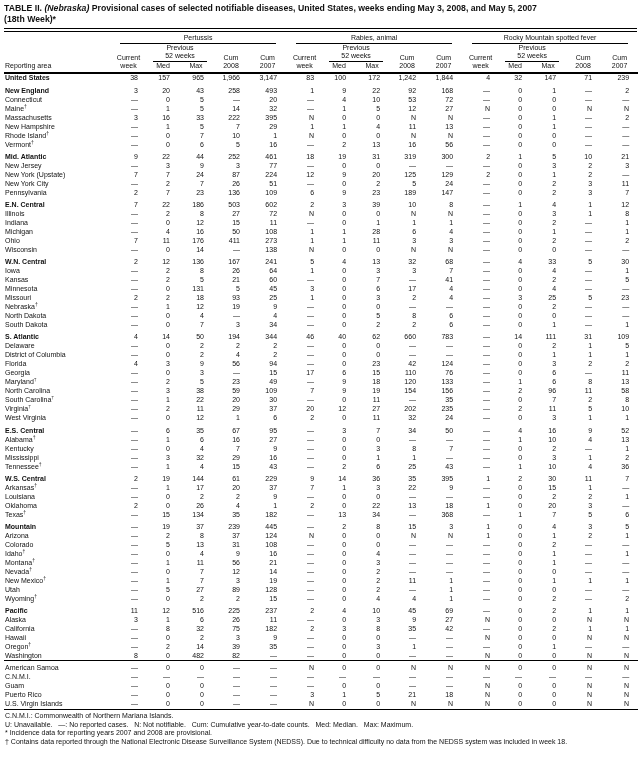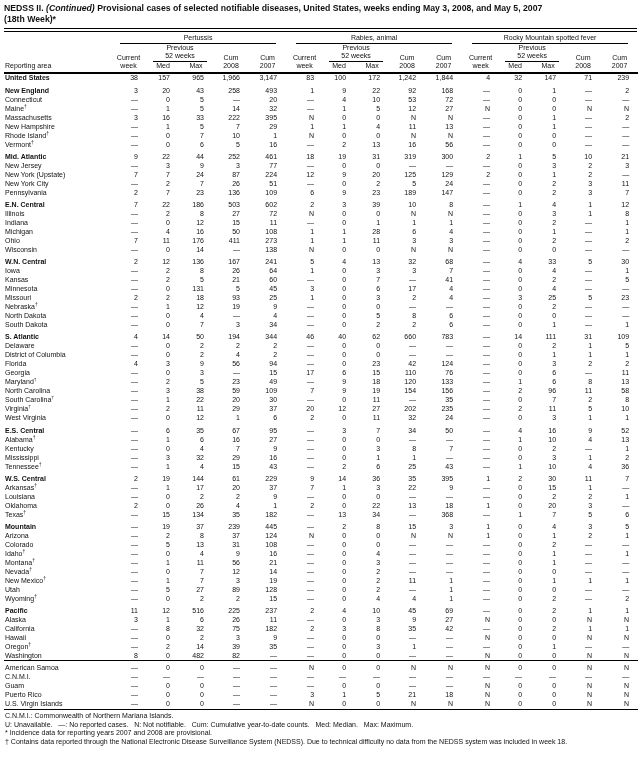--- a/index.html
+++ b/index.html
@@ -24,21 +24,21 @@
   tbody tr:last-child td { border-bottom:1px solid #000; padding-bottom:2px; }
   sup { font-size:5px; vertical-align:super; line-height:0; }
   .footnotes { margin-top:2px; padding-left:1px; }
   .footnote { font-size:7px; line-height:8.6px; white-space:pre-wrap; }
 </style>
 </head>
 <body>
 
 <div class="page">
 
-  <p class="title"><span>NEDSS II. </span><span class="cont">(Continued)</span><span> Provisional cases of selected notifiable diseases, United States, weeks ending May 3, 2008, and May 5, 2007
+  <p class="title"><span>TABLE II. </span><span class="cont">(Nebraska)</span><span> Provisional cases of selected notifiable diseases, United States, weeks ending May 3, 2008, and May 5, 2007
 (18th Week)*</span></p>
 
   <div class="rule-double"></div>
 
   <table>
     <colgroup>
       <col style="width:106px">
       <col style="width:37px">
         <col style="width:32px">
         <col style="width:34px">

